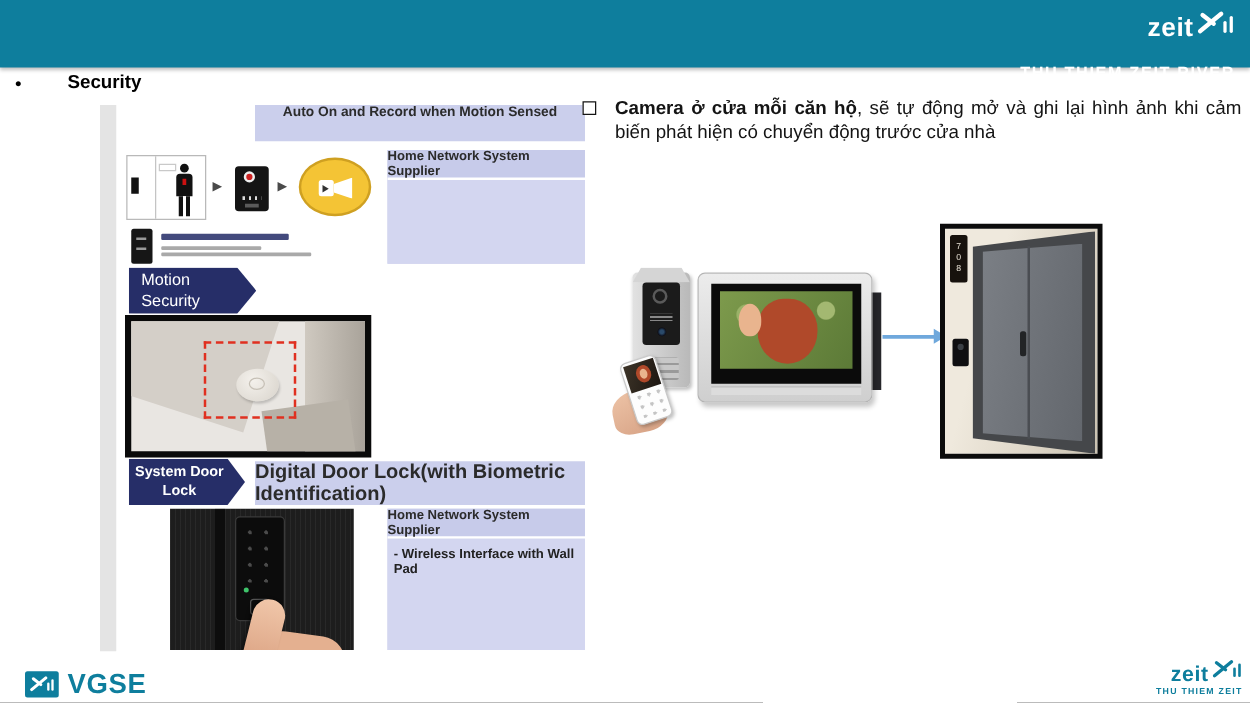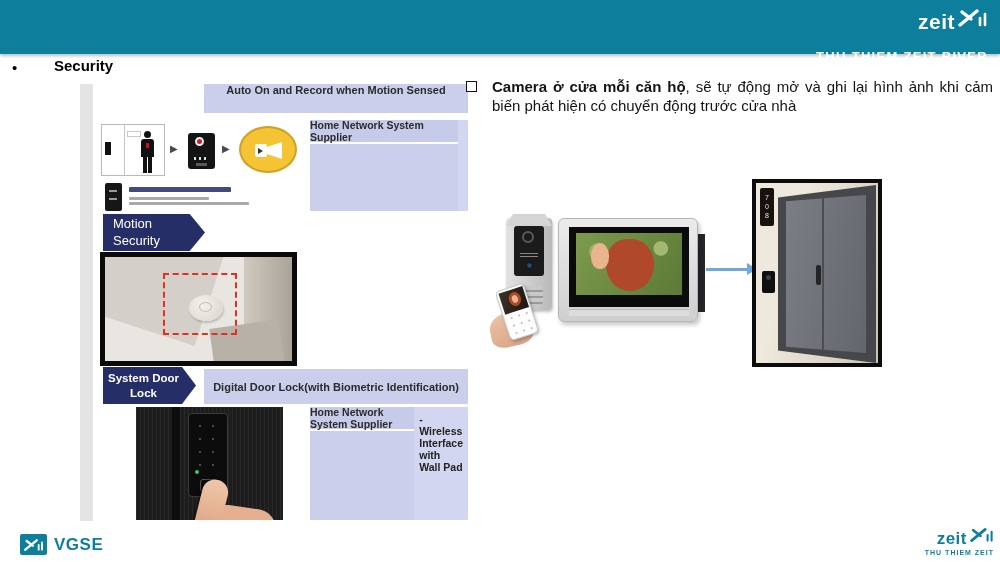--- a/index.html
+++ b/index.html
@@ -28,23 +28,23 @@
   .badge { position:absolute; background:#262e68; color:#fff; text-align:center;
     clip-path:polygon(0 0, 85% 0, 100% 50%, 85% 100%, 0 100%);
     display:flex; flex-direction:column; justify-content:center;
     filter:drop-shadow(2px 3px 1.5px rgba(0,0,0,.35)); }
   .badge-safe  { left:103px; top:84px;  width:93px;  height:37px; font-size:11.5px; font-weight:bold; line-height:1.25; padding-right:12px; }
   .badge-motion{ left:103px; top:214px; width:102px; height:37px; font-size:13px; line-height:1.25; text-align:left; padding-left:10px; padding-right:14px; }
   .badge-ddl   { left:103px; top:367px; width:93px;  height:37px; font-size:11.5px; font-weight:bold; line-height:1.25; padding-right:12px; }
   .lav-box { position:absolute; background:#cbcfec; color:#2b2b2b; font-weight:bold; }
   .box-auto { left:204px; top:84px; width:264px; height:29px; font-size:11px;
     display:flex; align-items:flex-start; justify-content:center; }
-  .box-ddl  { left:204px; top:369px; width:264px; height:35px; font-size:11px;
+  .box-ddl  { left:204px; top:369px; width:264px; height:35px; font-size:16px;
     display:flex; align-items:center; justify-content:center; }
-  .supplier-box { display:flex; }
+  .supplier-box { display:flex; flex-direction:column; }
   .supplier-top { left:310px; top:120px; width:158px; height:91px; }
   .supplier-bottom { left:310px; top:407px; width:158px; height:113px; }
   .supplier-head { height:24px; font-size:10.5px; display:flex; align-items:center;
     justify-content:center; border-bottom:2px solid #fff; background:#c7cbea; }
   .supplier-body { flex:1; background:#d3d6f0; font-size:10.5px; padding:6px 5px; color:#222; }
   
   .room-sketch { position:absolute; left:101px; top:124px; width:64px; height:52px;
     background:#fff; border:1px solid #b9b9b9; }
   .room-sketch .door-line { position:absolute; left:36%; top:0; bottom:0; border-left:1px solid #c4c4c4; }
   .room-sketch .lintel { position:absolute; left:40%; top:6px; width:14px; height:6px; border:1px solid #c9c9c9; }
@@ -187,21 +187,21 @@
   .door-sign span { writing-mode:vertical-rl; text-orientation:upright; color:#e8e2d6;
     font-size:7px; letter-spacing:2px; line-height:1; }
   .doorbell { position:absolute; left:6px; top:88px; width:13px; height:22px;
     background:#0f0f11; border-radius:2px; }
   .doorbell i { position:absolute; left:4px; top:4px; width:5px; height:5px;
     background:#3a3f45; border-radius:50%; display:block; }
   
   .vgse { position:absolute; left:20px; top:534px; display:flex; align-items:center; gap:7px; }
   .vgse-mark { width:27px; height:21px; background:#0e7e9d; border-radius:2px; color:#fff;
     display:flex; align-items:center; justify-content:center; }
-  .vgse-name { font-size:17px; font-weight:bold; color:#0e7e9d; letter-spacing:.5px; }
+  .vgse-name { font-size:22px; font-weight:bold; color:#0e7e9d; letter-spacing:.5px; }
   .footer-zeit { position:absolute; right:6px; top:527px; display:flex; flex-direction:column; align-items:flex-end; }
   .footer-zeit .zeit-word, .footer-zeit .zeit-tagline { color:#0e7e9d; }
   .footer-zeit .zeit-word { font-size:17px; }
   .footer-zeit .zeit-tagline { font-size:7px; letter-spacing:1px; margin-top:2px; }
 </style>
 </head>
 <body>
 
 <div class="slide">
 

